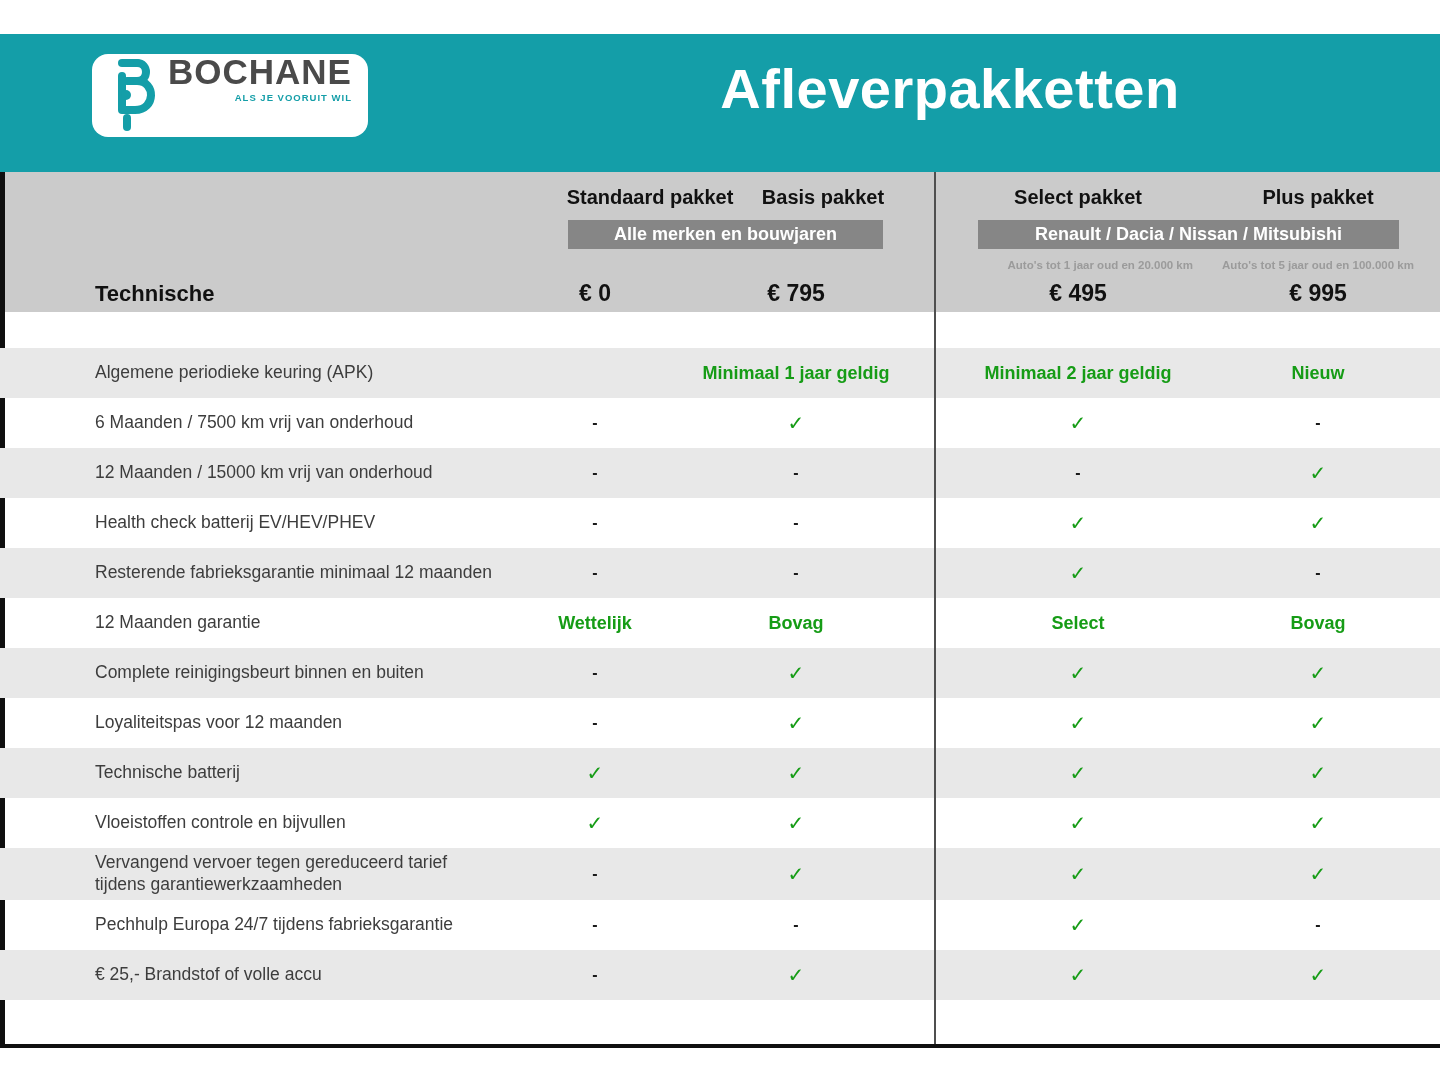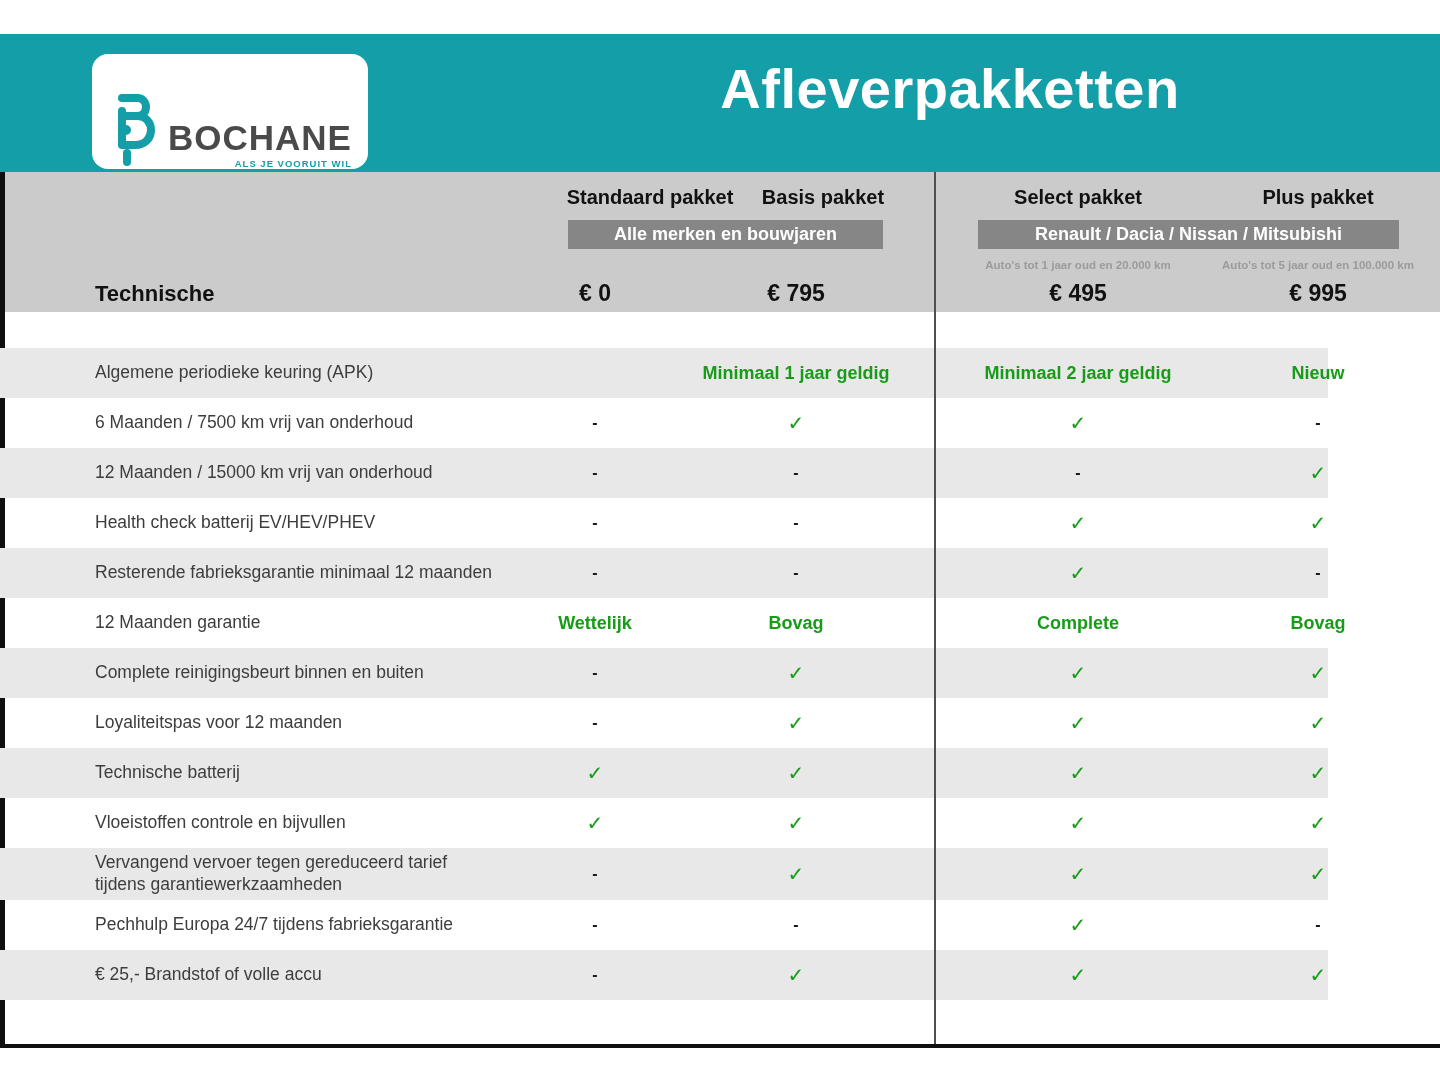--- a/index.html
+++ b/index.html
@@ -3,49 +3,49 @@
 <meta charset="utf-8">
 <style>
   html,body{margin:0;padding:0;background:#ffffff;}
   .stage{
     position:relative;width:1440px;height:1080px;overflow:hidden;
     font-family:"Liberation Sans","DejaVu Sans",sans-serif;background:#ffffff;
   }
   
   .teal-header{position:absolute;left:0;top:34px;width:1440px;height:138px;background:#149ea8;}
   .logo-box{
-    position:absolute;left:92px;top:20px;width:276px;height:115px;background:#ffffff;
-    border-radius:16px;display:flex;align-items:flex-end;padding:0 0 0 20px;box-sizing:border-box;
+    position:absolute;left:92px;top:20px;width:276px;height:83px;background:#ffffff;
+    border-radius:16px;display:flex;align-items:flex-start;padding:0 0 0 20px;box-sizing:border-box;
   }
   .logo-icon{flex:0 0 auto;margin-right:10px;}
   .logo-texts{display:flex;flex-direction:column;align-items:flex-end;}
   .logo-name{font-size:35px;font-weight:700;color:#4a4a4a;letter-spacing:1px;line-height:1;}
   .logo-tagline{font-size:9.5px;font-weight:700;color:#149ea8;letter-spacing:1px;margin-top:3px;}
   .page-title{
     position:absolute;left:600px;top:22px;width:700px;text-align:center;
     color:#ffffff;font-size:56px;font-weight:700;letter-spacing:0.5px;
   }
   
   .band{position:absolute;left:0;top:172px;width:1440px;height:140px;background:#cbcbcb;}
   .pkg-header{position:absolute;top:14px;width:220px;text-align:center;font-size:20px;font-weight:700;color:#111111;}
   .ph0{left:540px;} .ph1{left:713px;} .ph2{left:968px;} .ph3{left:1208px;}
   .badge{
     position:absolute;top:48px;height:29px;line-height:29px;background:#868686;color:#ffffff;
     text-align:center;font-size:18px;font-weight:700;
   }
   .b0{left:568px;width:315px;} .b1{left:978px;width:421px;}
   .note{position:absolute;top:87px;text-align:center;font-size:11.5px;font-weight:700;color:#9b9b9b;}
-  .n0{left:963px;width:230px;} .n1{left:1193px;width:250px;}
+  .n0{left:963px;width:230px;text-align:right;} .n1{left:1193px;width:250px;}
   .price{position:absolute;top:108px;width:200px;text-align:center;font-size:23px;font-weight:700;color:#111111;}
   .p0{left:495px;} .p1{left:696px;} .p2{left:978px;} .p3{left:1218px;}
   .row-label-header{position:absolute;left:95px;top:109px;font-size:22px;font-weight:700;color:#111111;}
   
   .gap{position:absolute;left:0;top:312px;width:1440px;height:36px;background:#ffffff;}
   .rows{position:absolute;left:0;top:348px;width:1440px;}
-  .row{position:relative;width:1328px;height:50px;}
+  .row{position:relative;width:1440px;height:50px;}
   .row.tall{height:52px;}
   .row.gray{background:#e8e8e8;}
   .row.white{background:#ffffff;}
   .barred::before{content:"";position:absolute;left:0;top:0;width:5px;height:100%;background:#0f0f0f;}
   .feature{
     position:absolute;left:95px;top:0;height:100%;display:flex;align-items:center;
     font-size:17.5px;color:#3d3d3d;white-space:pre-line;line-height:1.25;
   }
   .cell{position:absolute;top:0;height:100%;width:200px;display:flex;align-items:center;justify-content:center;}
   .c0{left:495px;} .c1{left:696px;} .c2{left:978px;} .c3{left:1218px;}
@@ -134,21 +134,21 @@
       <div class="feature">Resterende fabrieksgarantie minimaal 12 maanden</div>
       <div class="cell c0 cell-value dash">-</div>
       <div class="cell c1 cell-value dash">-</div>
       <div class="cell c2 cell-value check">✓</div>
       <div class="cell c3 cell-value dash">-</div>
     </div>
     <div class="row white barred">
       <div class="feature">12 Maanden  garantie</div>
       <div class="cell c0 cell-value word">Wettelijk</div>
       <div class="cell c1 cell-value word">Bovag</div>
-      <div class="cell c2 cell-value word">Complete</div>
+      <div class="cell c2 cell-value word">Select</div>
       <div class="cell c3 cell-value word">Bovag</div>
     </div>
     <div class="row gray">
       <div class="feature">Complete reinigingsbeurt binnen en buiten</div>
       <div class="cell c0 cell-value dash">-</div>
       <div class="cell c1 cell-value check">✓</div>
       <div class="cell c2 cell-value check">✓</div>
       <div class="cell c3 cell-value check">✓</div>
     </div>
     <div class="row white barred">

